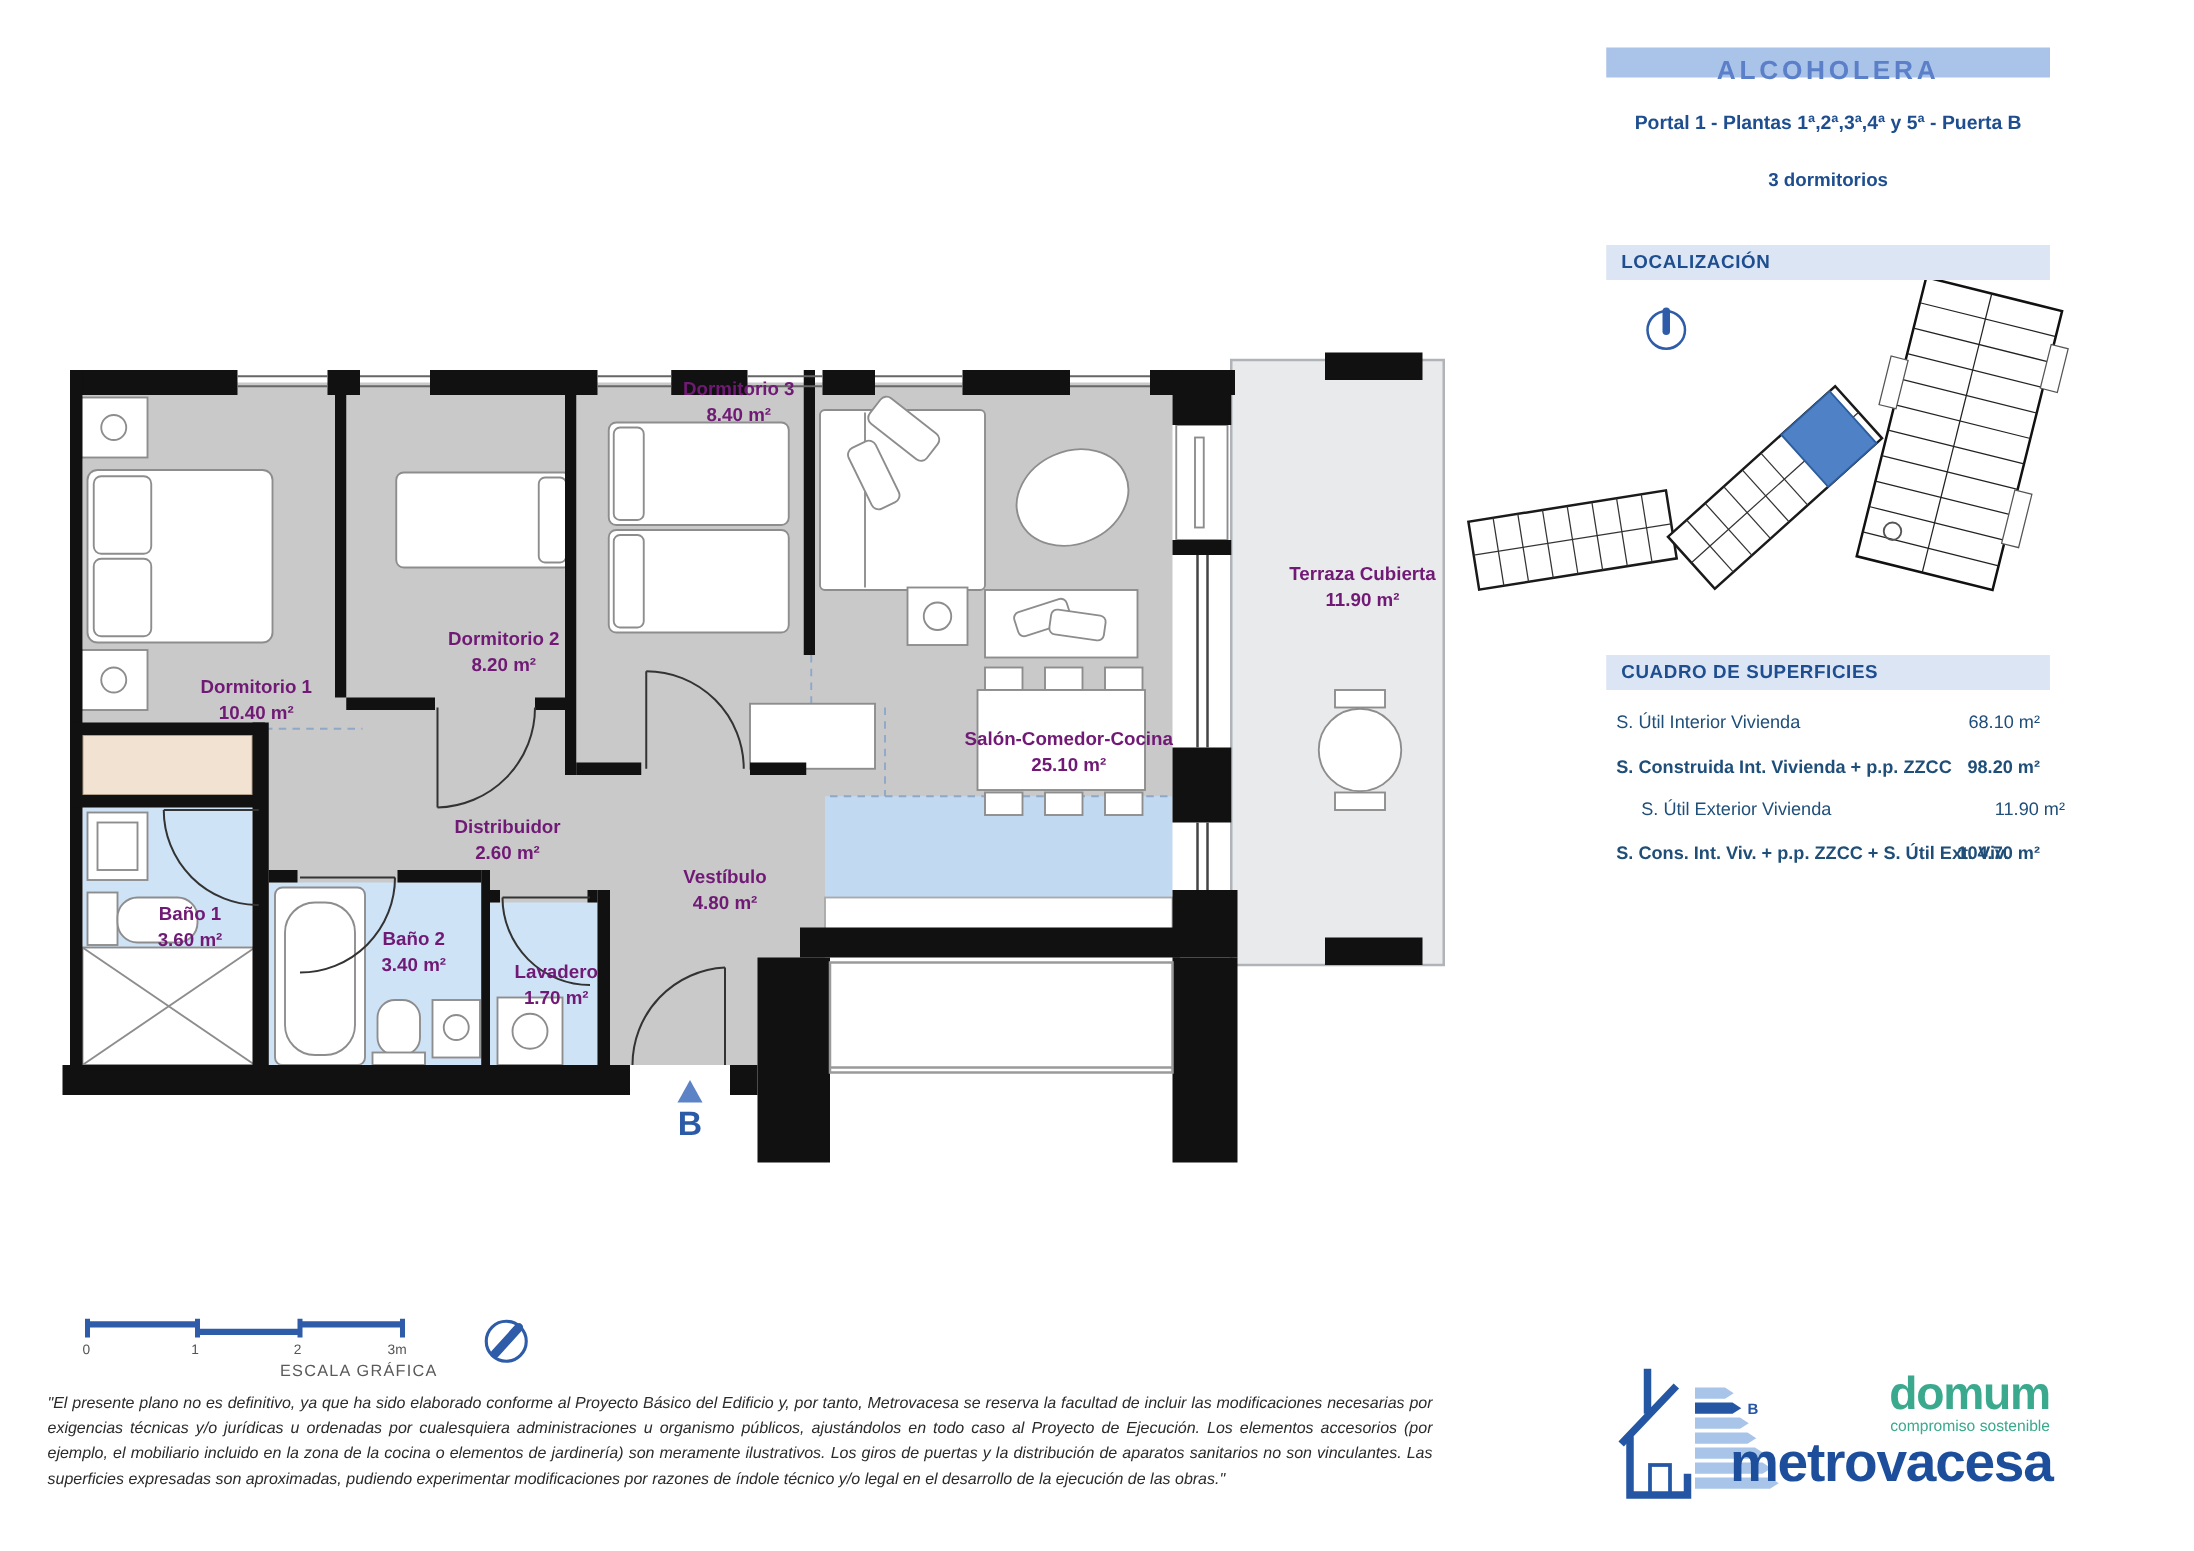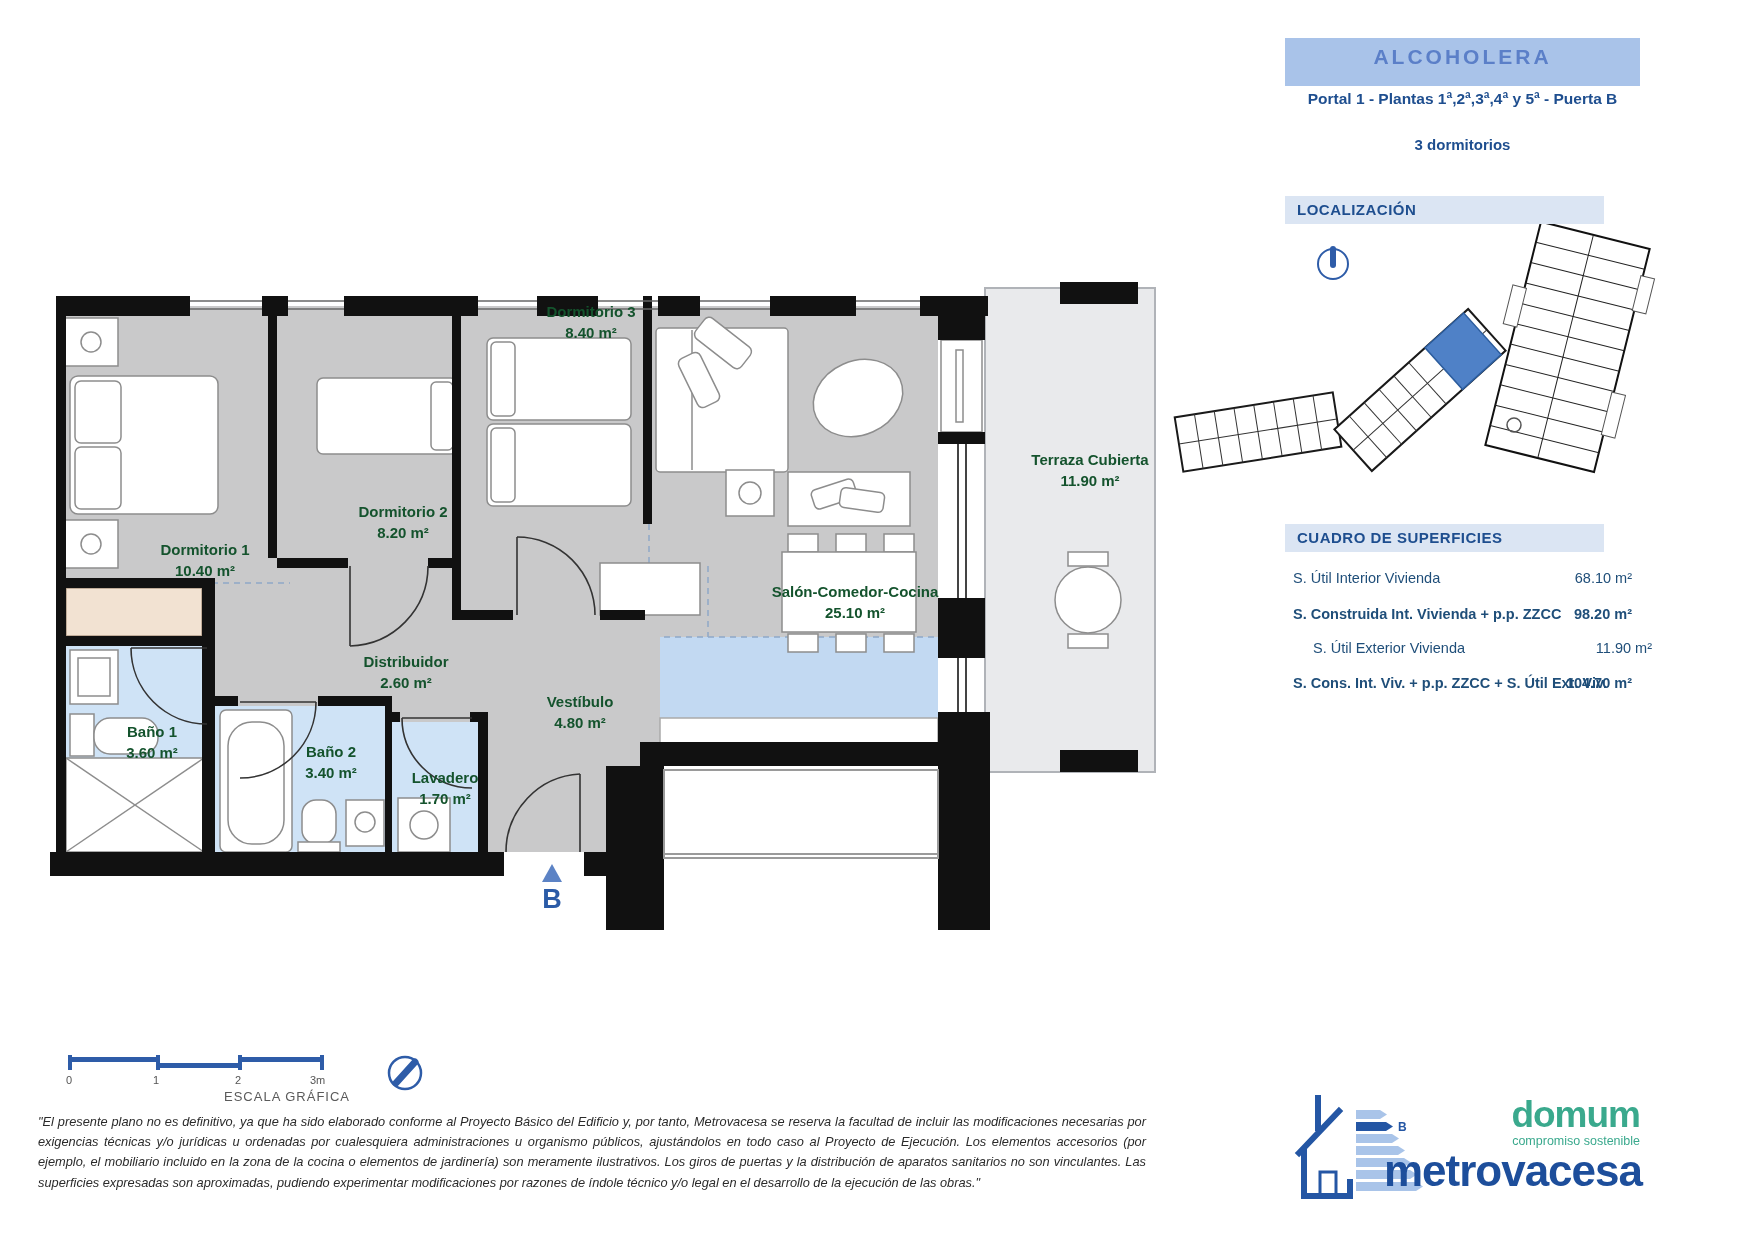--- a/index.html
+++ b/index.html
@@ -1,30 +1,30 @@
 <!DOCTYPE html>
 <html><head>
 <meta charset="utf-8">
 <style>
   html,body{margin:0;padding:0;background:#fff;}
   #canvas{position:relative;width:1755px;height:1241px;background:#fff;overflow:hidden;
           font-family:"Liberation Sans",sans-serif;}
   #plan-svg{position:absolute;left:0;top:0;}
   
   .room-label{position:absolute;transform:translate(-50%,-50%);text-align:center;
-              color:#14532d;font-weight:bold;font-size:15px;line-height:21px;white-space:nowrap;}
+              color:#701a75;font-weight:bold;font-size:15px;line-height:21px;white-space:nowrap;}
   
-  .banner{position:absolute;left:1285px;width:355px;height:48px;top:38px;background:#a9c3e9;
+  .banner{position:absolute;left:1285px;width:355px;height:24px;top:38px;background:#a9c3e9;
           color:#5b7fc8;font-size:21px;font-weight:bold;letter-spacing:3px;text-align:center;
           line-height:38px;}
   .subtitle{position:absolute;left:1285px;width:355px;top:90px;text-align:center;
             color:#1e4e8f;font-size:15.5px;font-weight:bold;}
   .bedrooms{position:absolute;left:1285px;width:355px;top:136px;text-align:center;
             color:#1e4e8f;font-size:15px;font-weight:bold;}
-  .section-bar{position:absolute;left:1285px;width:319px;height:28px;background:#dbe5f3;
+  .section-bar{position:absolute;left:1285px;width:355px;height:28px;background:#dbe5f3;
                color:#1e4e8f;font-size:15px;font-weight:bold;line-height:28px;
                padding-left:12px;box-sizing:border-box;letter-spacing:.5px;}
   .srow{position:absolute;left:1293px;width:339px;height:22px;color:#1f4e79;font-size:14.5px;}
   .srow .lbl{position:absolute;left:0;top:0;}
   .srow .val{position:absolute;right:0;top:0;}
   .srow.bold{font-weight:bold;}
   .scale-tick{position:absolute;color:#555;font-size:11px;}
   .scale-title{position:absolute;color:#5a5a5a;font-size:13px;letter-spacing:1px;
                transform:translateX(-50%);}
   .entrance-letter{position:absolute;transform:translateX(-50%);color:#2b5ba7;

